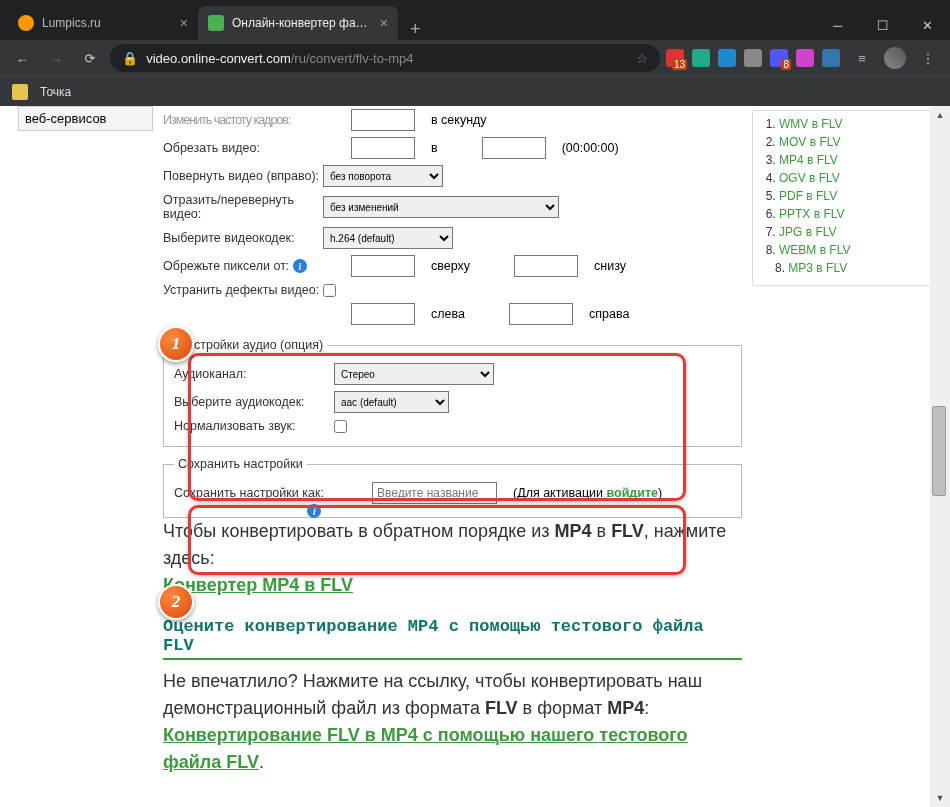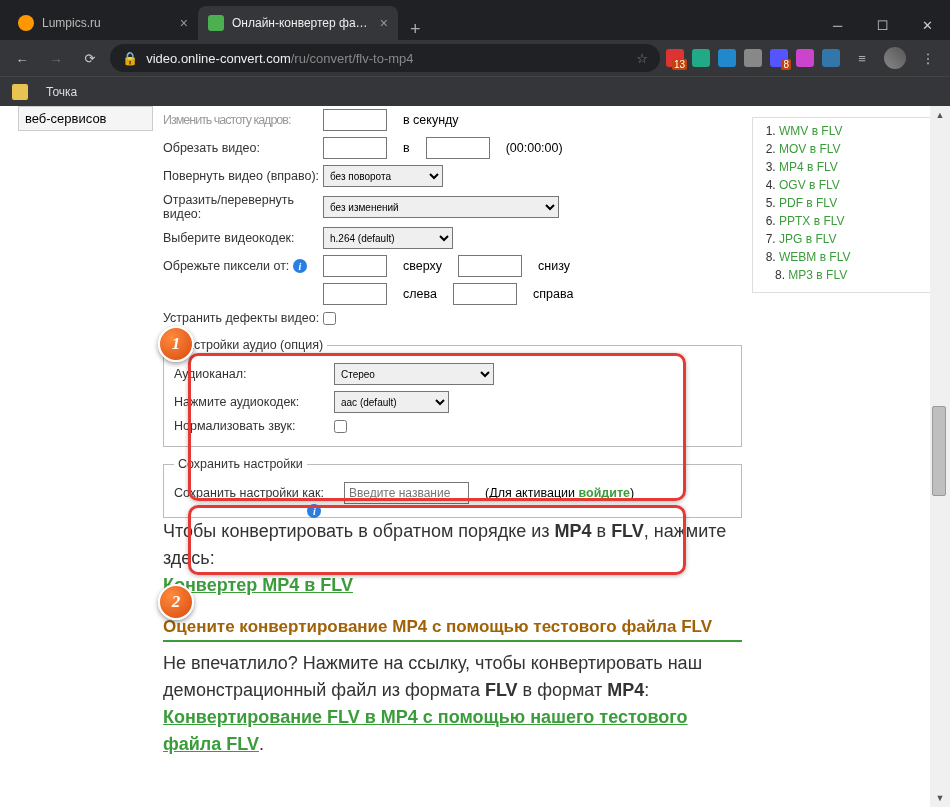--- a/index.html
+++ b/index.html
@@ -23,52 +23,52 @@
 .addr-bar { flex: 1; background: #202124; border-radius: 14px; height: 28px; display: flex; align-items: center; padding: 0 12px; color: #bbb; font-size: 13px; }
 .addr-lock { margin-right: 8px; }
 .addr-domain { color: #eee; }
 .addr-path { color: #888; }
 .ext-icons { display: flex; gap: 8px; align-items: center; }
 .ext-ico { width: 18px; height: 18px; border-radius: 3px; position: relative; }
 .ext-badge { position: absolute; bottom: -3px; right: -3px; background: #c2410c; color: #fff; font-size: 10px; padding: 0 2px; border-radius: 2px; }
 .avatar { width: 22px; height: 22px; border-radius: 50%; background: linear-gradient(45deg,#888,#555); }
 
 .bookmarks { background: #35363a; height: 30px; border-top: 1px solid #444; display: flex; align-items: center; padding: 0 12px; }
-.bm-item { display: flex; align-items: center; color: #ddd; font-size: 12px; gap: 18px; cursor: pointer; }
+.bm-item { display: flex; align-items: center; color: #ddd; font-size: 12px; gap: 12px; cursor: pointer; }
 .bm-ico { width: 16px; height: 16px; background: #e8c252; border-radius: 2px; }
 
 .page { background: #fff; height: calc(100% - 106px); overflow: hidden; position: relative; }
 .content-wrap { display: flex; padding: 0 18px; gap: 10px; }
 
 .left-col { width: 135px; padding-top: 0; flex-shrink: 0; }
 .left-box { border: 1px solid #ccc; background: #f5f5f5; padding: 4px 6px; font-size: 13px; }
 
 .main-col { flex: 1; min-width: 0; }
 .form-row { display: flex; align-items: center; padding: 3px 0; }
 .form-label { width: 160px; font-size: 12.5px; color: #333; }
 .form-ctrl { display: flex; align-items: center; gap: 16px; font-size: 12.5px; }
-.txtin { border: 1px solid #767676; height: 22px; width: 64px; padding: 0 4px; font-size: 12px; }
+.txtin { border: 1px solid #767676; height: 22px; width: 64px; padding: 0 4px; font-size: 12px; margin-left: 28px; }
 .sel { border: 1px solid #767676; background: #efefef; height: 22px; font-size: 10px; padding: 0 2px; }
 .chk { width: 13px; height: 13px; }
 .info-ico { display: inline-flex; width: 14px; height: 14px; border-radius: 50%; background: #2a7de1; color: #fff; font-size: 10px; font-weight: bold; align-items: center; justify-content: center; font-style: italic; font-family: serif; }
 
 fieldset { border: 1px solid #bbb; margin-top: 10px; padding: 8px 10px 10px; }
 legend { font-size: 12.5px; color: #333; padding: 0 4px; }
 
 .hl-red { border: 3px solid #e53935; border-radius: 10px; position: absolute; pointer-events: none; box-shadow: 0 1px 4px rgba(0,0,0,0.3); }
 .hl-badge { position: absolute; width: 36px; height: 36px; border-radius: 50%; background: radial-gradient(circle at 35% 30%, #ff8a3d, #d84a0f); border: 2px solid #fff; box-shadow: 0 2px 5px rgba(0,0,0,0.4); display: flex; align-items: center; justify-content: center; color: #fff; font-weight: bold; font-size: 17px; font-style: italic; font-family: Georgia, serif; }
 
 .start-btn { background: #3a9c3a; color: #fff; border: none; border-radius: 4px; padding: 12px 22px; font-size: 15px; font-weight: bold; cursor: pointer; display: flex; align-items: center; gap: 6px; margin: 14px 0; }
 .start-btn::before { content: "›"; font-size: 20px; font-weight: bold; }
 
 .info-text { font-size: 18px; color: #333; line-height: 1.5; }
 .green-link { color: #3a9c3a; font-weight: bold; text-decoration: underline; text-align: center; }
-h2.section-h { font-size: 17px; color: #a16207; margin: 18px 0 8px; border-bottom: 2px solid #3a9c3a; padding-bottom: 3px; }
-
-.right-col { width: 180px; padding-top: 11px; flex-shrink: 0; }
+h2.section-h { font-size: 17px; color: #0f766e; margin: 18px 0 8px; border-bottom: 2px solid #3a9c3a; padding-bottom: 3px; font-family: Liberation Mono, monospace; }
+
+.right-col { width: 180px; padding-top: 4px; flex-shrink: 0; }
 .right-list { border: 1px solid #ddd; padding: 4px 8px 8px; }
 .right-list ol { list-style: decimal; padding-left: 18px; font-size: 12px; color: #333; }
 .right-list li { padding: 2px 0; }
 .right-list a { color: #3a9c3a; text-decoration: none; }
 
 .vscroll { position: absolute; right: 0; top: 0; width: 20px; height: 100%; background: #f0f0f0; }
 .vscroll-btn { height: 18px; background: #f0f0f0; display: flex; align-items: center; justify-content: center; font-size: 9px; color: #555; }
 .vscroll-thumb { position: absolute; left: 2px; width: 14px; background: #bfbfbf; border: 1px solid #9a9a9a; border-radius: 2px; }
 </style>
 </head>
@@ -172,45 +172,45 @@
       <div class="form-row">
         <div class="form-label"><span>Обрежьте пиксели от:</span> <span class="info-ico">i</span></div>
         <div class="form-ctrl">
           <input class="txtin" style=""> 
             <span>сверху</span>
           <input class="txtin" style=""> 
             <span>снизу</span>
         </div>
       </div>
       <div class="form-row">
-        <div class="form-label"></div>
-        <div class="form-ctrl">
-          <input class="txtin" style=""> 
-            <span>слева</span>
-          <input class="txtin" style=""> 
-            <span>справа</span>
-        </div>
-      </div>
-      <div class="form-row">
         <div class="form-label">Устранить дефекты видео:</div>
         <div class="form-ctrl">
             <input type="checkbox" class="chk" style="">
           </div>
       </div>
+      <div class="form-row">
+        <div class="form-label"></div>
+        <div class="form-ctrl">
+          <input class="txtin" style=""> 
+            <span>слева</span>
+          <input class="txtin" style=""> 
+            <span>справа</span>
+        </div>
+      </div>
 
       <fieldset>
         <legend>Настройки аудио (опция)</legend>
         <div class="form-row">
           <div class="form-label">Аудиоканал:</div>
           <div class="form-ctrl">
               <select class="sel" style="width:160px"><option>Стерео</option></select>
             </div>
         </div>
         <div class="form-row">
-          <div class="form-label">Нажмите аудиокодек:</div>
+          <div class="form-label">Выберите аудиокодек:</div>
           <div class="form-ctrl">
               <select class="sel" style="width:115px"><option>aac (default)</option></select>
             </div>
         </div>
         <div class="form-row">
           <div class="form-label">Нормализовать звук:</div>
           <div class="form-ctrl">
               <input type="checkbox" class="chk" style="">
             </div>
         </div>

